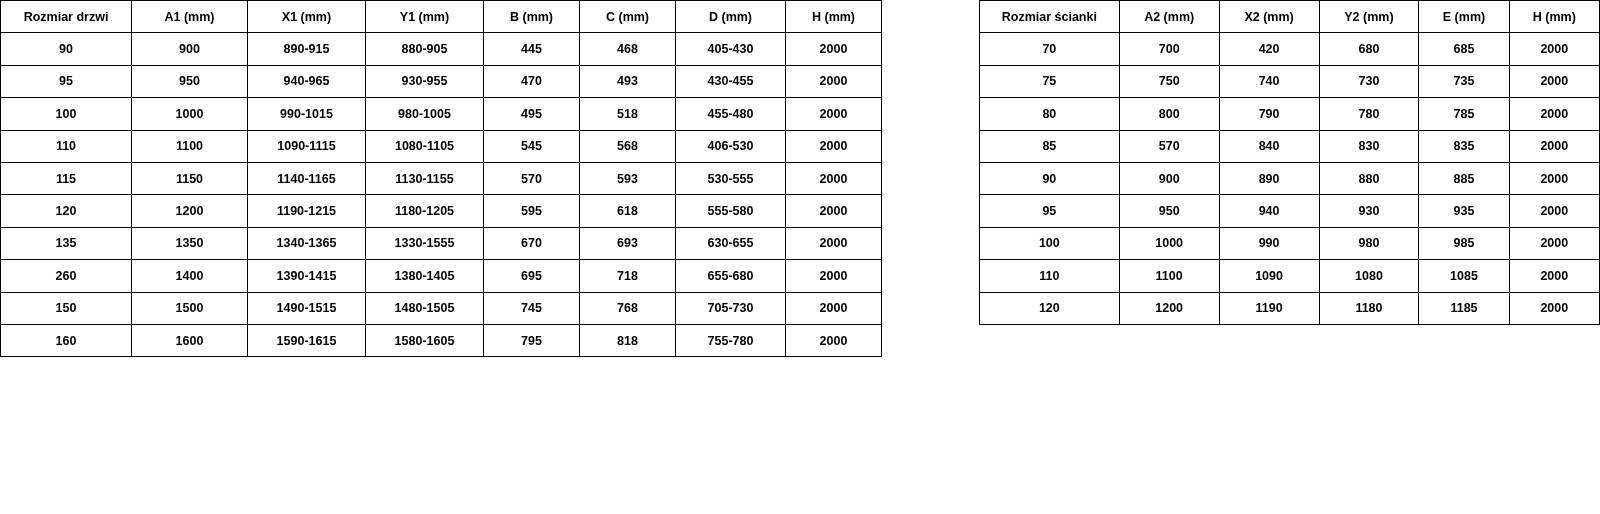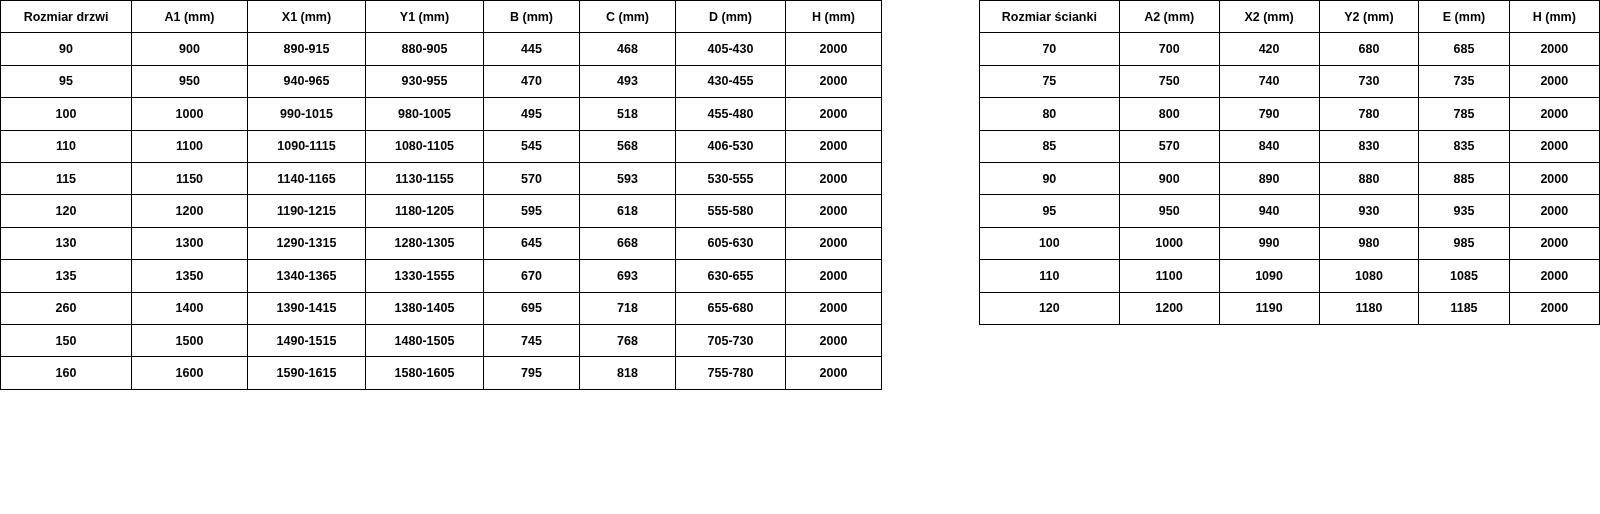--- a/index.html
+++ b/index.html
@@ -148,30 +148,20 @@
           <td>120</td>
           <td>1200</td>
           <td>1190-1215</td>
           <td>1180-1205</td>
           <td>595</td>
           <td>618</td>
           <td>555-580</td>
           <td>2000</td>
         </tr>
         <tr>
-          <td>130</td>
-          <td>1300</td>
-          <td>1290-1315</td>
-          <td>1280-1305</td>
-          <td>645</td>
-          <td>668</td>
-          <td>605-630</td>
-          <td>2000</td>
-        </tr>
-        <tr>
           <td>135</td>
           <td>1350</td>
           <td>1340-1365</td>
           <td>1330-1555</td>
           <td>670</td>
           <td>693</td>
           <td>630-655</td>
           <td>2000</td>
         </tr>
         <tr>

